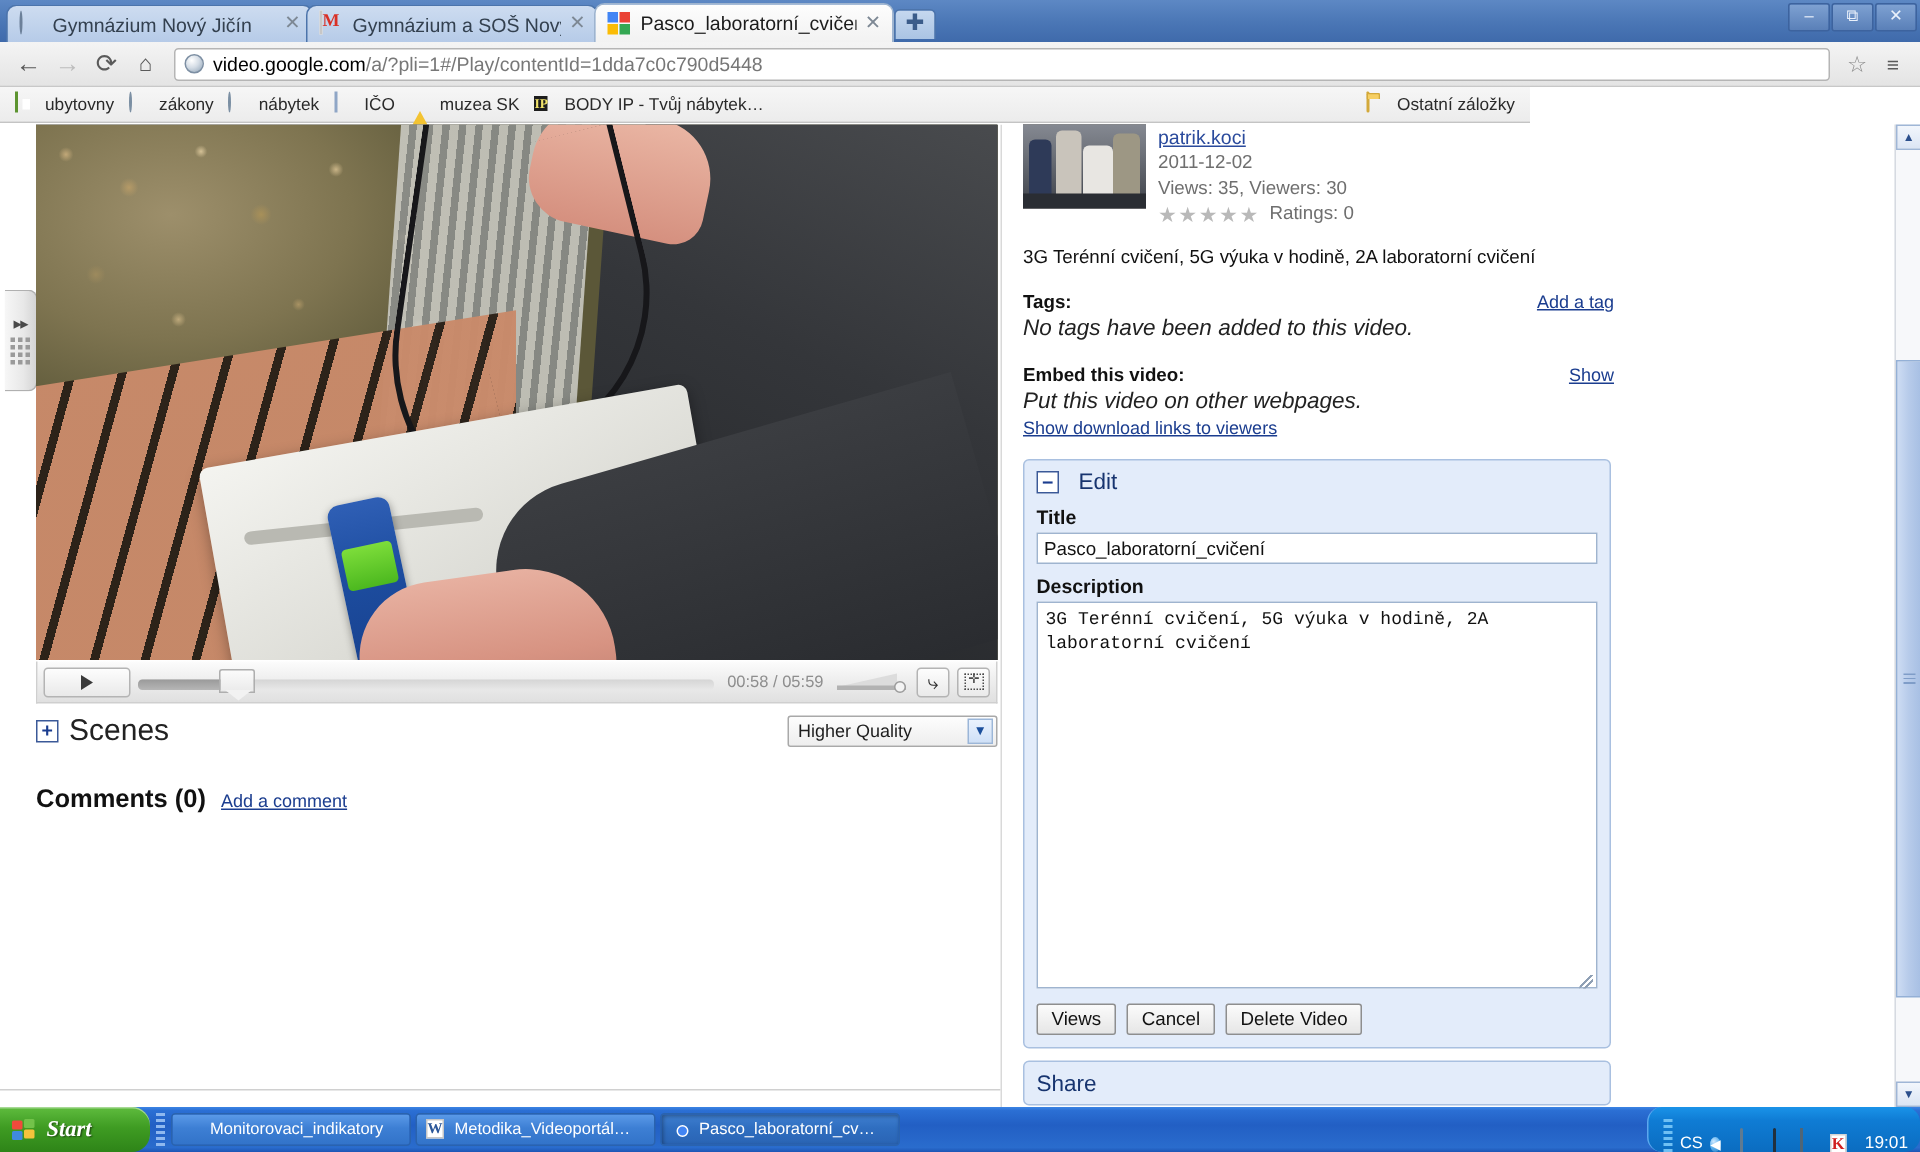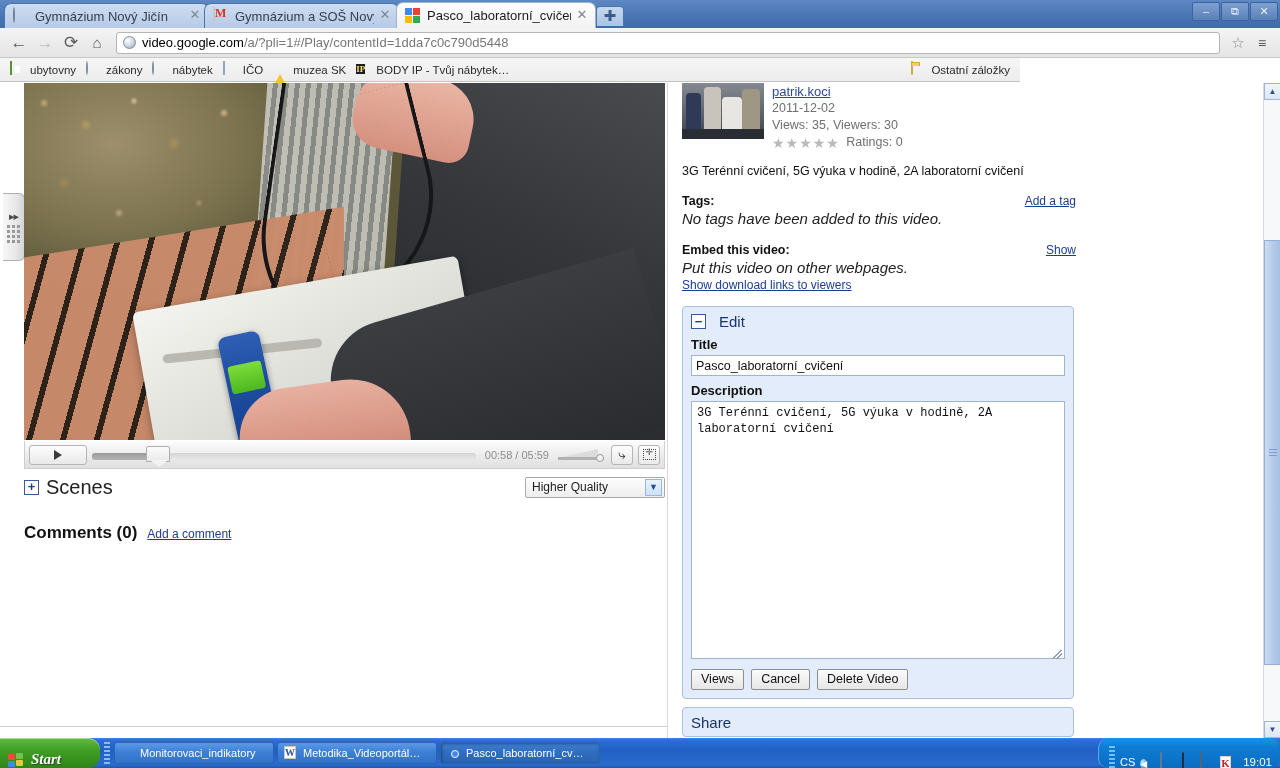--- a/index.html
+++ b/index.html
@@ -492,21 +492,21 @@
   
   .taskbar {
     position: absolute; left: 0; bottom: 0; width: 1280px; height: 30px;
     background: linear-gradient(180deg,#3b84e4 0%,#2b6fd4 8%,#225fc4 40%,#2a6ccd 90%,#1d55b4 100%);
     display: flex; align-items: center;
   }
   .startbtn {
     width: 100px; height: 30px; position: relative;
     background: linear-gradient(180deg,#5fbc3e 0%,#3f9c23 45%,#2e8418 100%);
     border-radius: 0 12px 12px 0;
-    display: flex; align-items: flex-end; gap: 6px; padding-left: 8px;
+    display: flex; align-items: center; gap: 6px; padding-left: 8px;
     box-shadow: inset 0 1px 0 rgba(255,255,255,.45);
   }
   .startbtn .flag { width: 17px; height: 15px; position: relative; }
   .startbtn .flag i { position: absolute; width: 7px; height: 6px; display: block; border-radius:1px; }
   .startbtn .flag i:nth-child(1){ left:0; top:1px; background:#f04a3c; }
   .startbtn .flag i:nth-child(2){ left:8px; top:0px; background:#73c24a; }
   .startbtn .flag i:nth-child(3){ left:0; top:8px; background:#3f8ae0; }
   .startbtn .flag i:nth-child(4){ left:8px; top:7px; background:#f4c33c; }
   .startbtn .slabel {
     color: #fff; font-size: 15px; font-style: italic; font-weight: bold;

